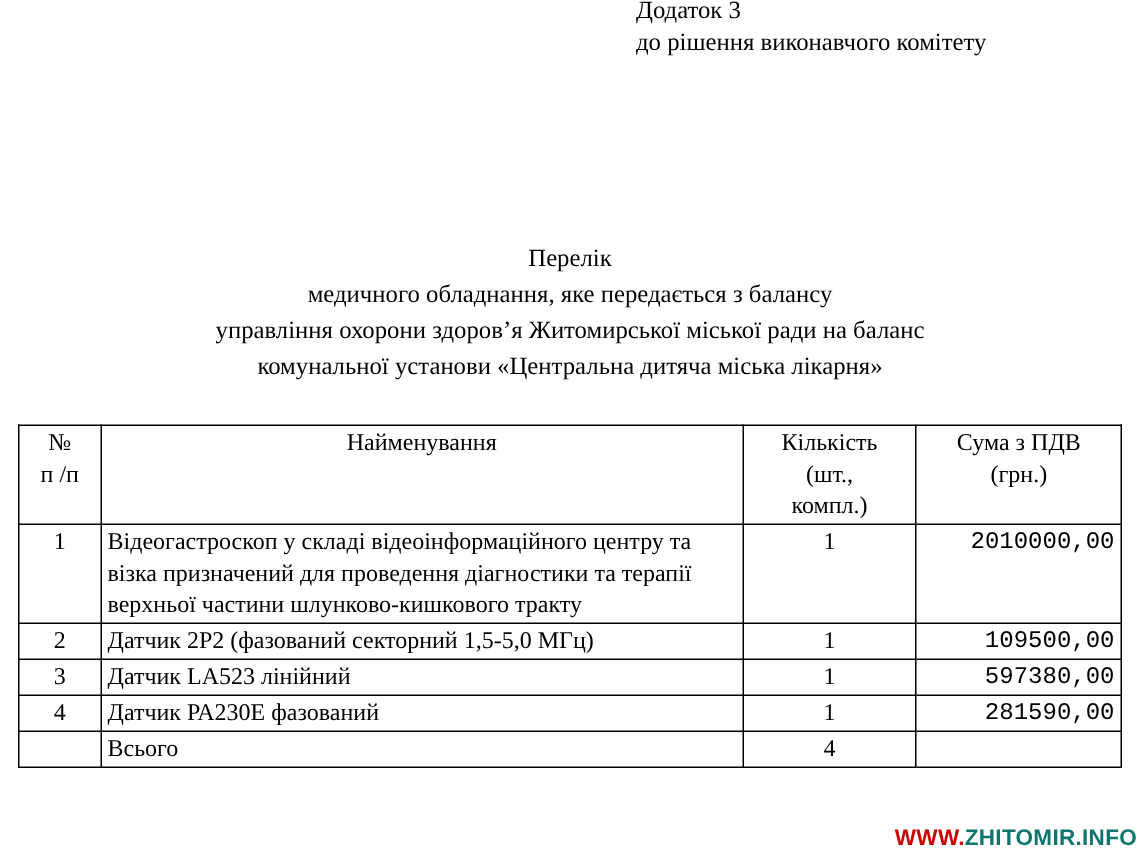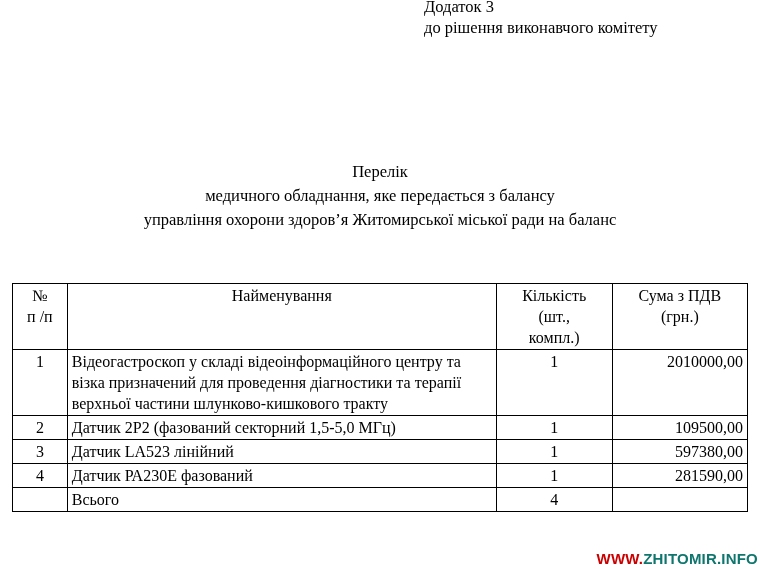--- a/index.html
+++ b/index.html
@@ -90,20 +90,21 @@
   }
   .head-cell .sub {
     display: block;
   }
   td.qty, td.sum {
     text-align: center;
   }
   td.sum {
     text-align: right;
     padding-right: 18px;
+    font-family: Liberation Mono, monospace;
   }
   .watermark {
     position: absolute;
     right: 2px;
     bottom: 2px;
     font-family: "Liberation Sans", sans-serif;
     font-weight: bold;
     font-size: 15px;
     letter-spacing: 0.2px;
     white-space: nowrap;
@@ -119,20 +120,21 @@
   <div class="header-block">
     <div>Додаток 3</div>
     <div>до рішення виконавчого комітету</div>
   </div>
 
 
   <div class="title-wrap">
     <span class="t-line">Перелік</span>
     <span class="t-line">медичного обладнання, яке передається з балансу</span>
     <span class="t-line">управління охорони здоров’я Житомирської міської ради на баланс</span>
+    <span class="t-line">комунальної установи «Центральна дитяча міська лікарня»</span>
   </div>
 
   <table class="equip">
     <thead>
       <tr>
         <th class="col-num head-cell">
           <span>№</span>
           <span class="sub">п /п</span>
         </th>
         <th class="col-name head-cell">Найменування</th>

